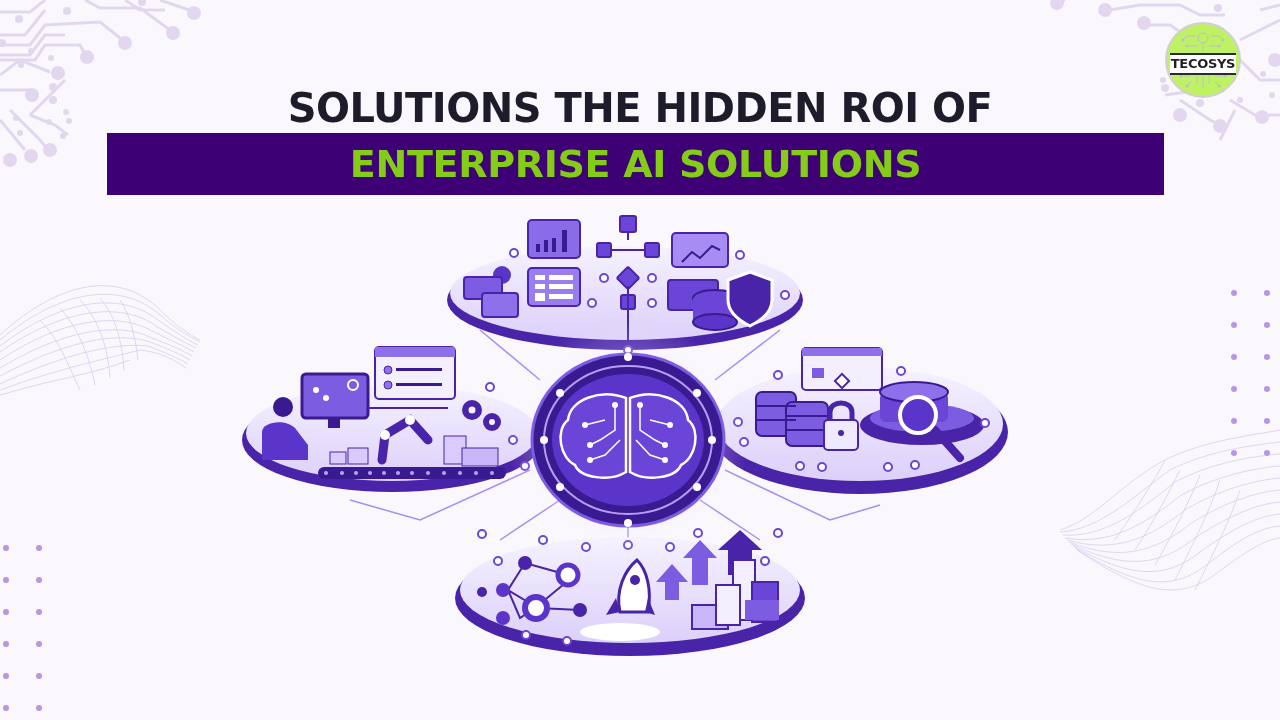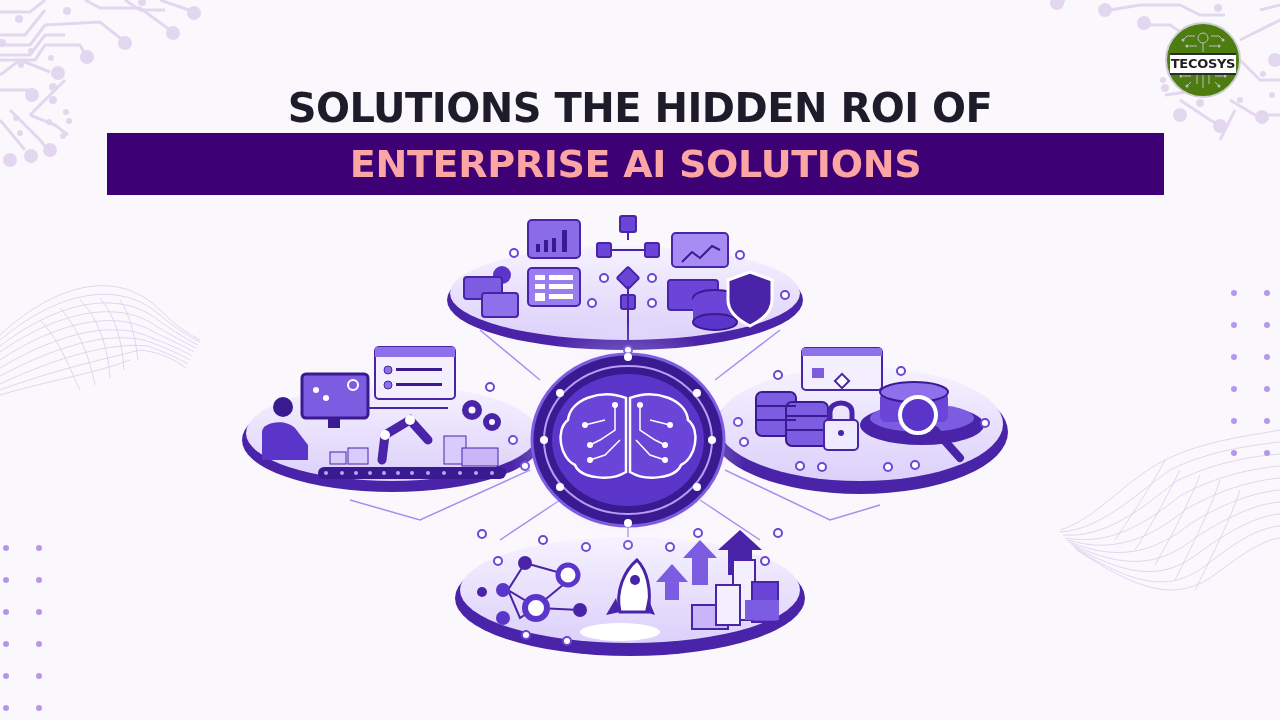--- a/index.html
+++ b/index.html
@@ -1,21 +1,21 @@
 <!DOCTYPE html>
 <html><head>
 <meta charset="utf-8">
 <style>
   html,body{margin:0;padding:0;}
   body{width:1280px;height:720px;overflow:hidden;background:#fbf8fd;position:relative;font-family:"Liberation Sans",sans-serif;}
   .abs{position:absolute;}
   .title-line1{left:0;width:1280px;top:83px;text-align:center;font-family:"DejaVu Sans",sans-serif;font-weight:bold;font-size:40px;letter-spacing:-0.5px;color:#1e1b2a;line-height:50px;}
   .title-band{left:107px;top:133px;width:1057px;height:62px;background:#3d0075;}
-  .title-line2{left:0;width:1057px;top:0;text-align:center;font-family:"DejaVu Sans",sans-serif;font-weight:bold;font-size:38px;color:#fca5a5;line-height:62px;letter-spacing:-0.3px;}
-  .logo{left:1165px;top:22px;width:76px;height:76px;border-radius:50%;background:#4d7c0f;border:2px solid #cfcfd6;box-sizing:border-box;}
+  .title-line2{left:0;width:1057px;top:0;text-align:center;font-family:"DejaVu Sans",sans-serif;font-weight:bold;font-size:38px;color:#84cc16;line-height:62px;letter-spacing:-0.3px;}
+  .logo{left:1165px;top:22px;width:76px;height:76px;border-radius:50%;background:#bef264;border:2px solid #cfcfd6;box-sizing:border-box;}
   .logo-band{position:absolute;left:3px;right:3px;top:29px;height:18px;background:#fff;border-top:2px solid #2b2a30;border-bottom:2px solid #2b2a30;}
   .logo-text{position:absolute;left:0;right:0;top:0;text-align:center;font-family:"DejaVu Sans",sans-serif;font-weight:bold;font-size:13px;line-height:18px;color:#1f1f24;letter-spacing:-0.3px;}
   .dots{display:grid;grid-template-columns:repeat(2,6px);column-gap:27px;row-gap:26px;}
   .dots span{width:6px;height:6px;border-radius:50%;background:#b796e6;display:block;}
 </style>
 </head>
 <body>
 
 <svg class="abs" style="left:0;top:0" width="220" height="180" viewBox="0 0 220 180">
   <g stroke="#e3d7ef" stroke-width="3" fill="none">

